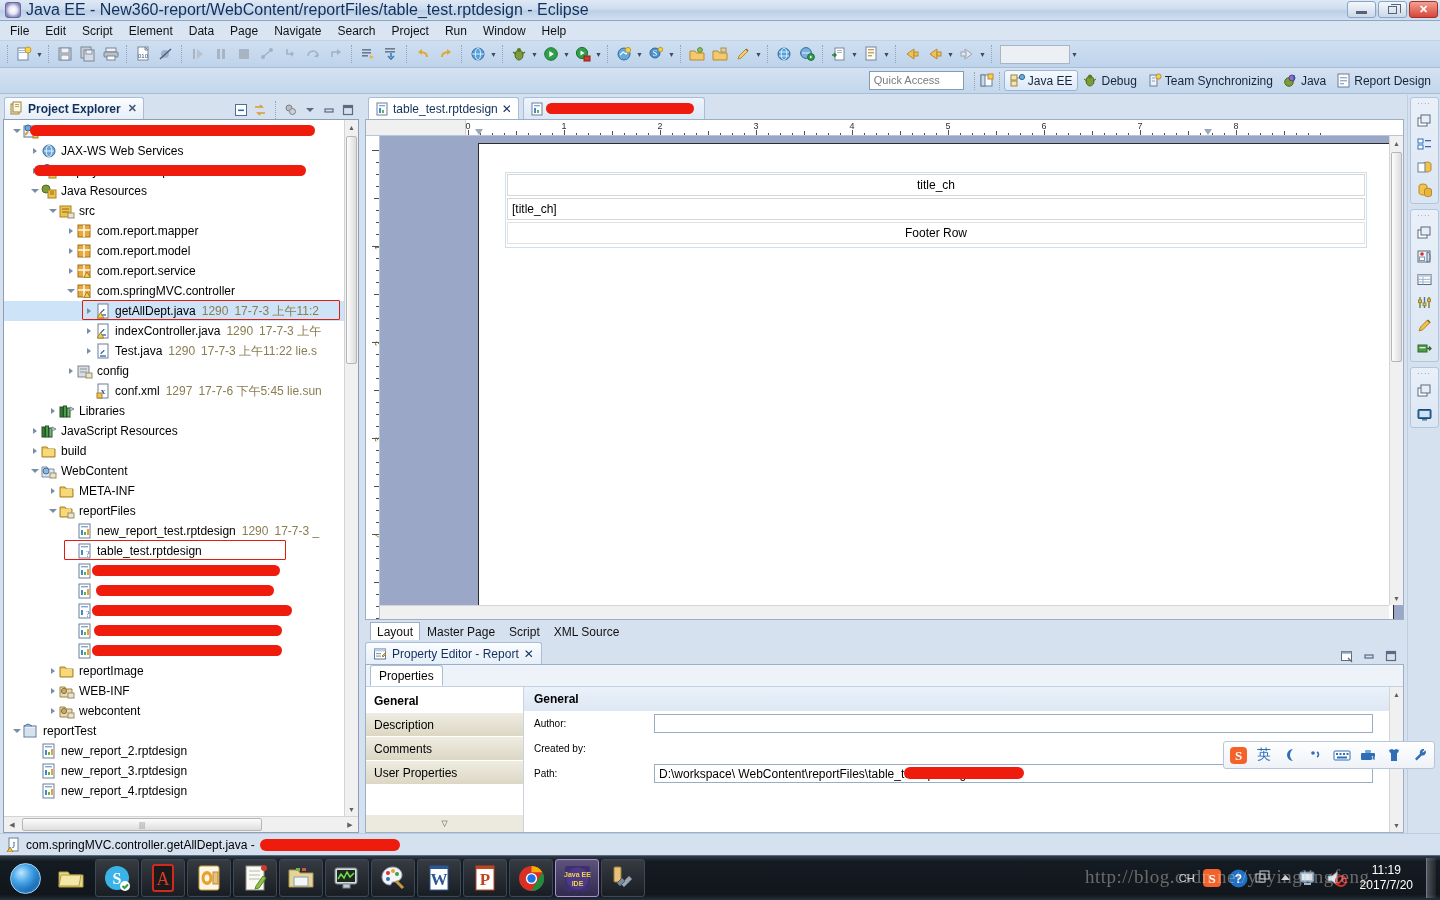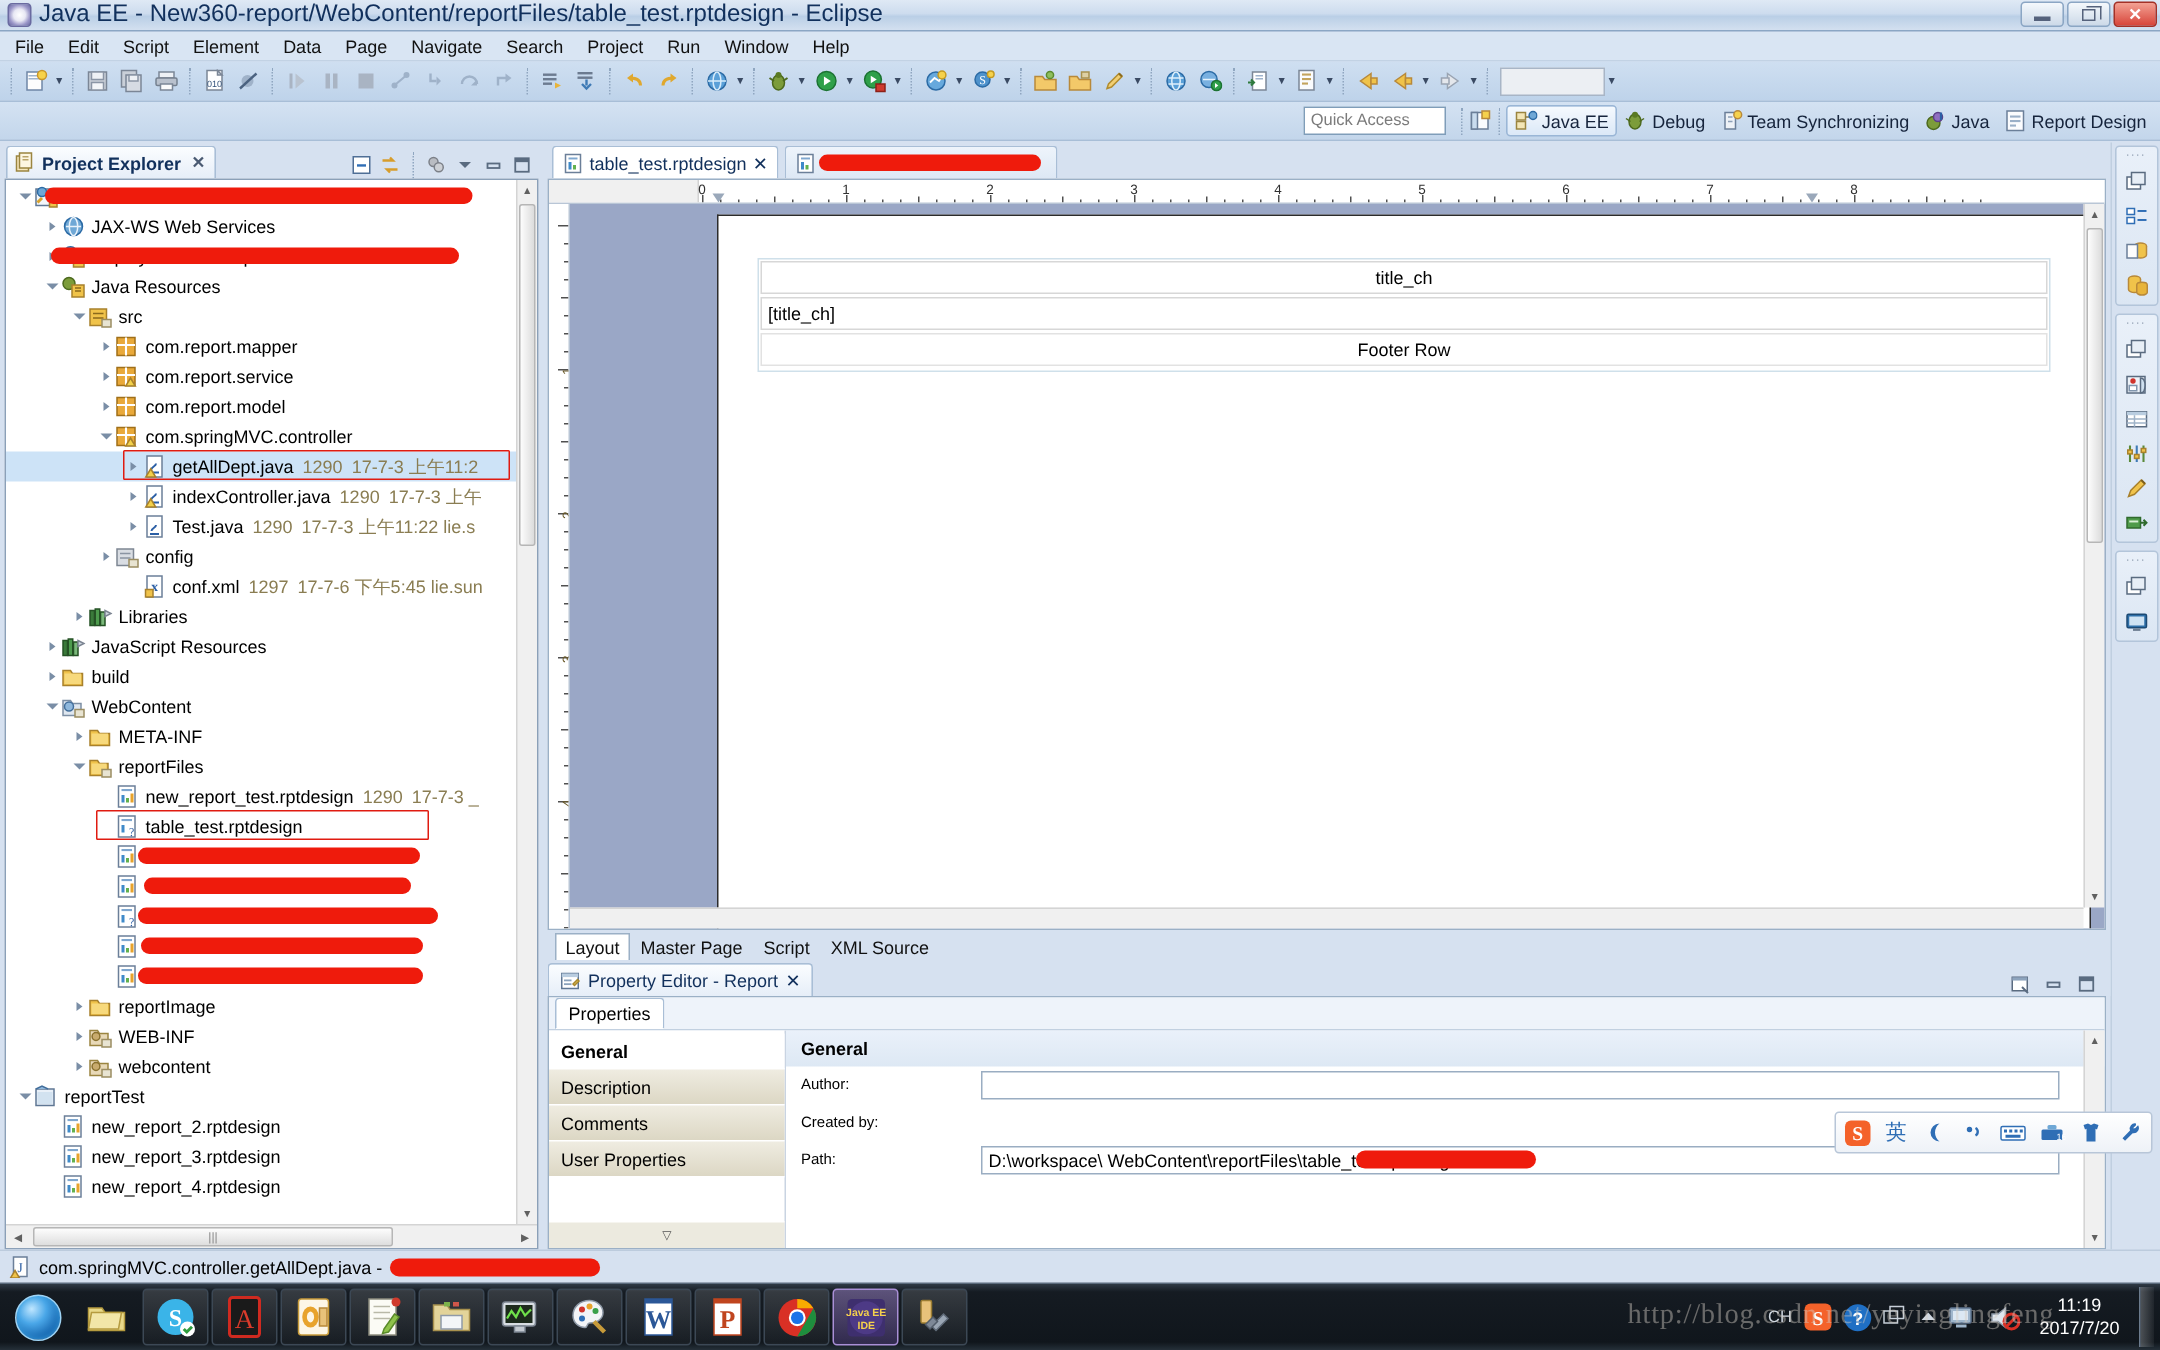--- a/index.html
+++ b/index.html
@@ -684,37 +684,37 @@
           </div>
           <div class="row" style="padding-left: 60px;">
             <span class="tw">
               <i></i>
             </span>
             <span class="ticon">
               <svg class="ico" width="16" height="16">
                 <rect x="1" y="2" width="12" height="12" fill="#e9a93a" stroke="#a06f18"></rect>
                 <line x1="1" y1="7" x2="13" y2="7" stroke="#fff" stroke-width="1.4"></line>
                 <line x1="7" y1="2" x2="7" y2="14" stroke="#fff" stroke-width="1.4"></line>
-                <path d="M10 9l3.2 5.4H6.8z" fill="#f3d14a" stroke="#a8812c"></path>
-              </svg>
-            </span>
-            <span class="lbl">com.report.service</span>
+              </svg>
+            </span>
+            <span class="lbl">com.report.model</span>
           </div>
           <div class="row" style="padding-left: 60px;">
             <span class="tw">
               <i></i>
             </span>
             <span class="ticon">
               <svg class="ico" width="16" height="16">
                 <rect x="1" y="2" width="12" height="12" fill="#e9a93a" stroke="#a06f18"></rect>
                 <line x1="1" y1="7" x2="13" y2="7" stroke="#fff" stroke-width="1.4"></line>
                 <line x1="7" y1="2" x2="7" y2="14" stroke="#fff" stroke-width="1.4"></line>
-              </svg>
-            </span>
-            <span class="lbl">com.report.model</span>
+                <path d="M10 9l3.2 5.4H6.8z" fill="#f3d14a" stroke="#a8812c"></path>
+              </svg>
+            </span>
+            <span class="lbl">com.report.service</span>
           </div>
           <div class="row" style="padding-left: 60px;">
             <span class="tw open">
               <i></i>
             </span>
             <span class="ticon">
               <svg class="ico" width="16" height="16">
                 <rect x="1" y="2" width="12" height="12" fill="#e9a93a" stroke="#a06f18"></rect>
                 <line x1="1" y1="7" x2="13" y2="7" stroke="#fff" stroke-width="1.4"></line>
                 <line x1="7" y1="2" x2="7" y2="14" stroke="#fff" stroke-width="1.4"></line>

